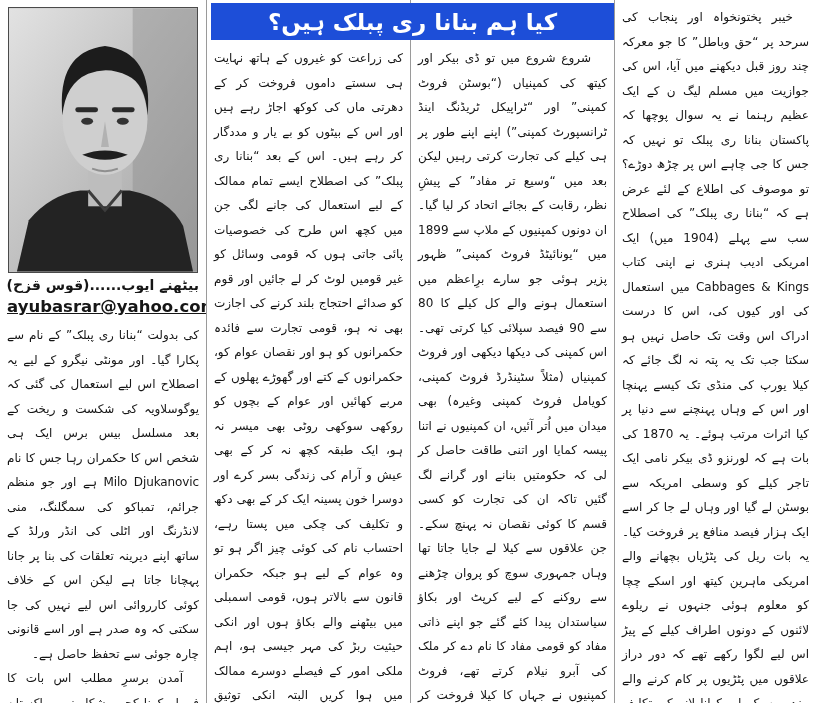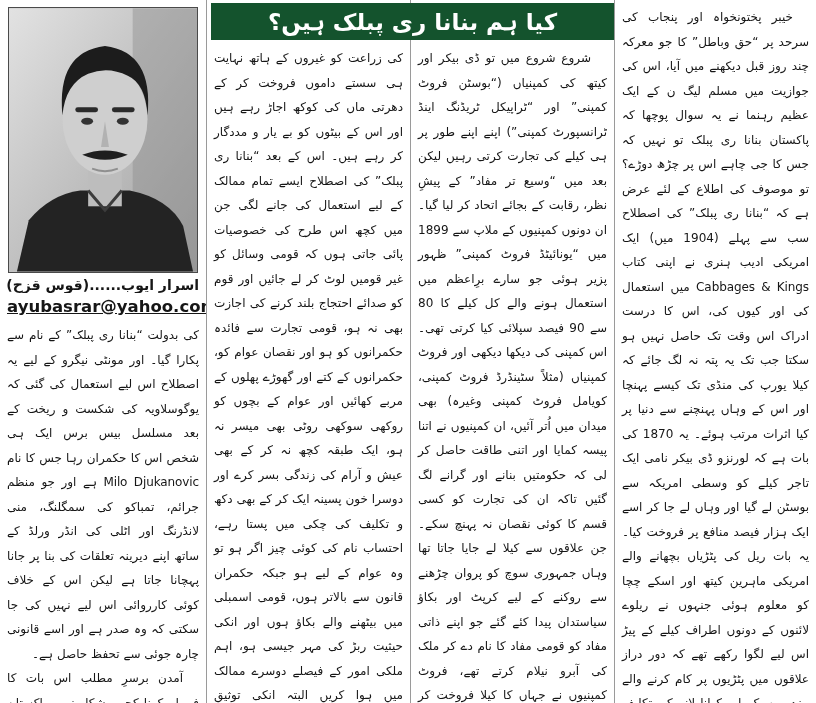--- a/index.html
+++ b/index.html
@@ -12,21 +12,21 @@
   .col{box-sizing:border-box;overflow:hidden;padding:5px 7px 4px;}
   .col--left{width:206px;}
   .col--second{width:204px;border-left:1px solid #9a9a9a;padding-top:46px;}
   .col--third{width:204px;border-left:1px solid #9a9a9a;padding-top:46px;}
   .col--right{width:202px;border-left:1px solid #9a9a9a;}
   .urdu{direction:rtl;text-align:justify;}
   .para{margin:0;font-size:12px;line-height:24.5px;letter-spacing:-0.1px;}
   .para--indent{text-indent:16px;}
   .headline{
     position:absolute;left:211px;top:3px;width:403px;height:37px;
-    background:#14532d;color:#ffffff;display:flex;align-items:center;justify-content:center;
+    background:#1d4ed8;color:#ffffff;display:flex;align-items:center;justify-content:center;
   }
   .headline span{direction:rtl;font-size:23px;font-weight:bold;white-space:nowrap;}
   .photo-frame{
     width:188px;height:264px;border:1px solid #4a4a4a;margin:2px auto 4px;
     background:#c8c8c8;overflow:hidden;
   }
   .photo-frame svg{display:block;}
   .caption{
     direction:rtl;text-align:center;font-weight:bold;font-size:14px;
     margin:1px 0 4px;white-space:nowrap;overflow:hidden;
@@ -61,21 +61,21 @@
           <rect x="67" y="100" width="23" height="5" rx="2.5" fill="#2a2a2a"></rect>
           <rect x="104" y="100" width="23" height="5" rx="2.5" fill="#2a2a2a"></rect>
           <ellipse cx="79" cy="114" rx="6" ry="3.5" fill="#333333"></ellipse>
           <ellipse cx="115" cy="114" rx="6" ry="3.5" fill="#333333"></ellipse>
           <path d="M97 114 L93 140 L101 140 Z" fill="#b2b2b2"></path>
           <path d="M74 148 Q97 139 120 148 Q97 158 74 148 Z" fill="#1e1e1e"></path>
           <path d="M84 162 Q97 167 110 162" stroke="#8f8f8f" stroke-width="2" fill="none"></path>
           <path d="M80 184 L97 204 L114 184" stroke="#3c3c3c" stroke-width="3" fill="none"></path>
         </svg>
       </div>
-      <div class="caption">اسرار ایوب......(قوسِ قزح)</div>
+      <div class="caption">بیٹھنے ایوب......(قوسِ قزح)</div>
       <div class="email">ayubasrar@yahoo.com</div>
       <p class="para">کی بدولت “بنانا ری پبلک” کے نام سے پکارا گیا۔ اور مونٹی نیگرو کے لیے یہ اصطلاح اس لیے استعمال کی گئی کہ یوگوسلاویہ کی شکست و ریخت کے بعد مسلسل بیس برس ایک ہی شخص اس کا حکمران رہا جس کا نام Milo Djukanovic ہے اور جو منظم جرائم، تمباکو کی سمگلنگ، منی لانڈرنگ اور اٹلی کی انڈر ورلڈ کے ساتھ اپنے دیرینہ تعلقات کی بنا پر جانا پہچانا جاتا ہے لیکن اس کے خلاف کوئی کارروائی اس لیے نہیں کی جا سکتی کہ وہ صدر ہے اور اسے قانونی چارہ جوئی سے تحفظ حاصل ہے۔</p>
       <p class="para para--indent">آمدن برسرِ مطلب اس بات کا فیصلہ کرنا کچھ مشکل نہیں پاکستان بنانا ری پبلک ہے یا نہیں؟ باقی سب باتیں ایک طرف، ہمیں بنانا ری پبلک ثابت کرنے کے لئے کیا یہی ایک حقیقت کافی نہیں کہ ہمارے یہاں کا حکمران آصف زرداری ہو یا نواز شریف، قانون سے بالاتر ہوتا ہے چاہے اس کے خلاف قانون شکنی، کرپشن اور منی لانڈرنگ کے کتنے ہی واضح ثبوت دستیاب کیوں نہ ہوں؟ ☆☆</p>
     </div>
 
     <div class="col col--second urdu">
       <p class="para">کی زراعت کو غیروں کے ہاتھ نہایت ہی سستے داموں فروخت کر کے دھرتی ماں کی کوکھ اجاڑ رہے ہیں اور اس کے بیٹوں کو بے یار و مددگار کر رہے ہیں۔ اس کے بعد “بنانا ری پبلک” کی اصطلاح ایسے تمام ممالک کے لیے استعمال کی جانے لگی جن میں کچھ اس طرح کی خصوصیات پائی جاتی ہوں کہ قومی وسائل کو غیر قومیں لوٹ کر لے جائیں اور قوم کو صدائے احتجاج بلند کرنے کی اجازت بھی نہ ہو، قومی تجارت سے فائدہ حکمرانوں کو ہو اور نقصان عوام کو، حکمرانوں کے کتے اور گھوڑے پھلوں کے مربے کھائیں اور عوام کے بچوں کو روکھی سوکھی روٹی بھی میسر نہ ہو، ایک طبقہ کچھ نہ کر کے بھی عیش و آرام کی زندگی بسر کرے اور دوسرا خون پسینہ ایک کر کے بھی دکھ و تکلیف کی چکی میں پستا رہے، احتساب نام کی کوئی چیز اگر ہو تو وہ عوام کے لیے ہو جبکہ حکمران قانون سے بالاتر ہوں، قومی اسمبلی میں بیٹھنے والے بکاؤ ہوں اور انکی حیثیت ربڑ کی مہر جیسی ہو، اہم ملکی امور کے فیصلے دوسرے ممالک میں ہوا کریں البتہ انکی توثیق Rubber Stamp کے ذریعے ملک میں ہی ہوتی ہو، ملکی معیشت غیر ملکوں اور غیر ملکی کمپنیوں کے ہاتھوں میں ہو اور اپنی آنے والی نسلیں بھی قرض کے بوجھ تلے دبی ہوں، پیسے والے لوگ بینکاری نظام کی دھجیاں اڑائیں، ارب پتی اربوں روپے کے قرض لے کر معاف کروا لیا کریں اور انہیں پوچھنے والا کوئی نہ ہو وغیرہ وغیرہ۔</p>
 
     </div>
 

